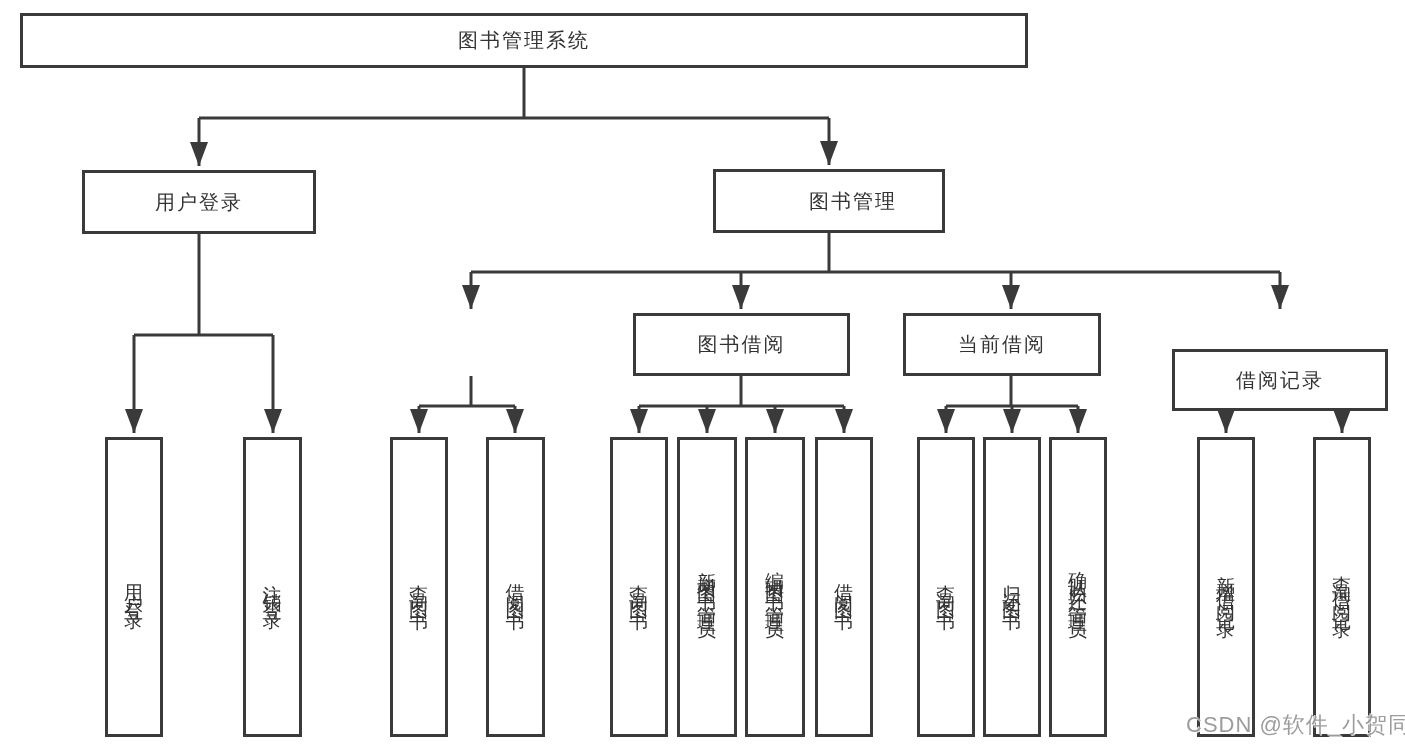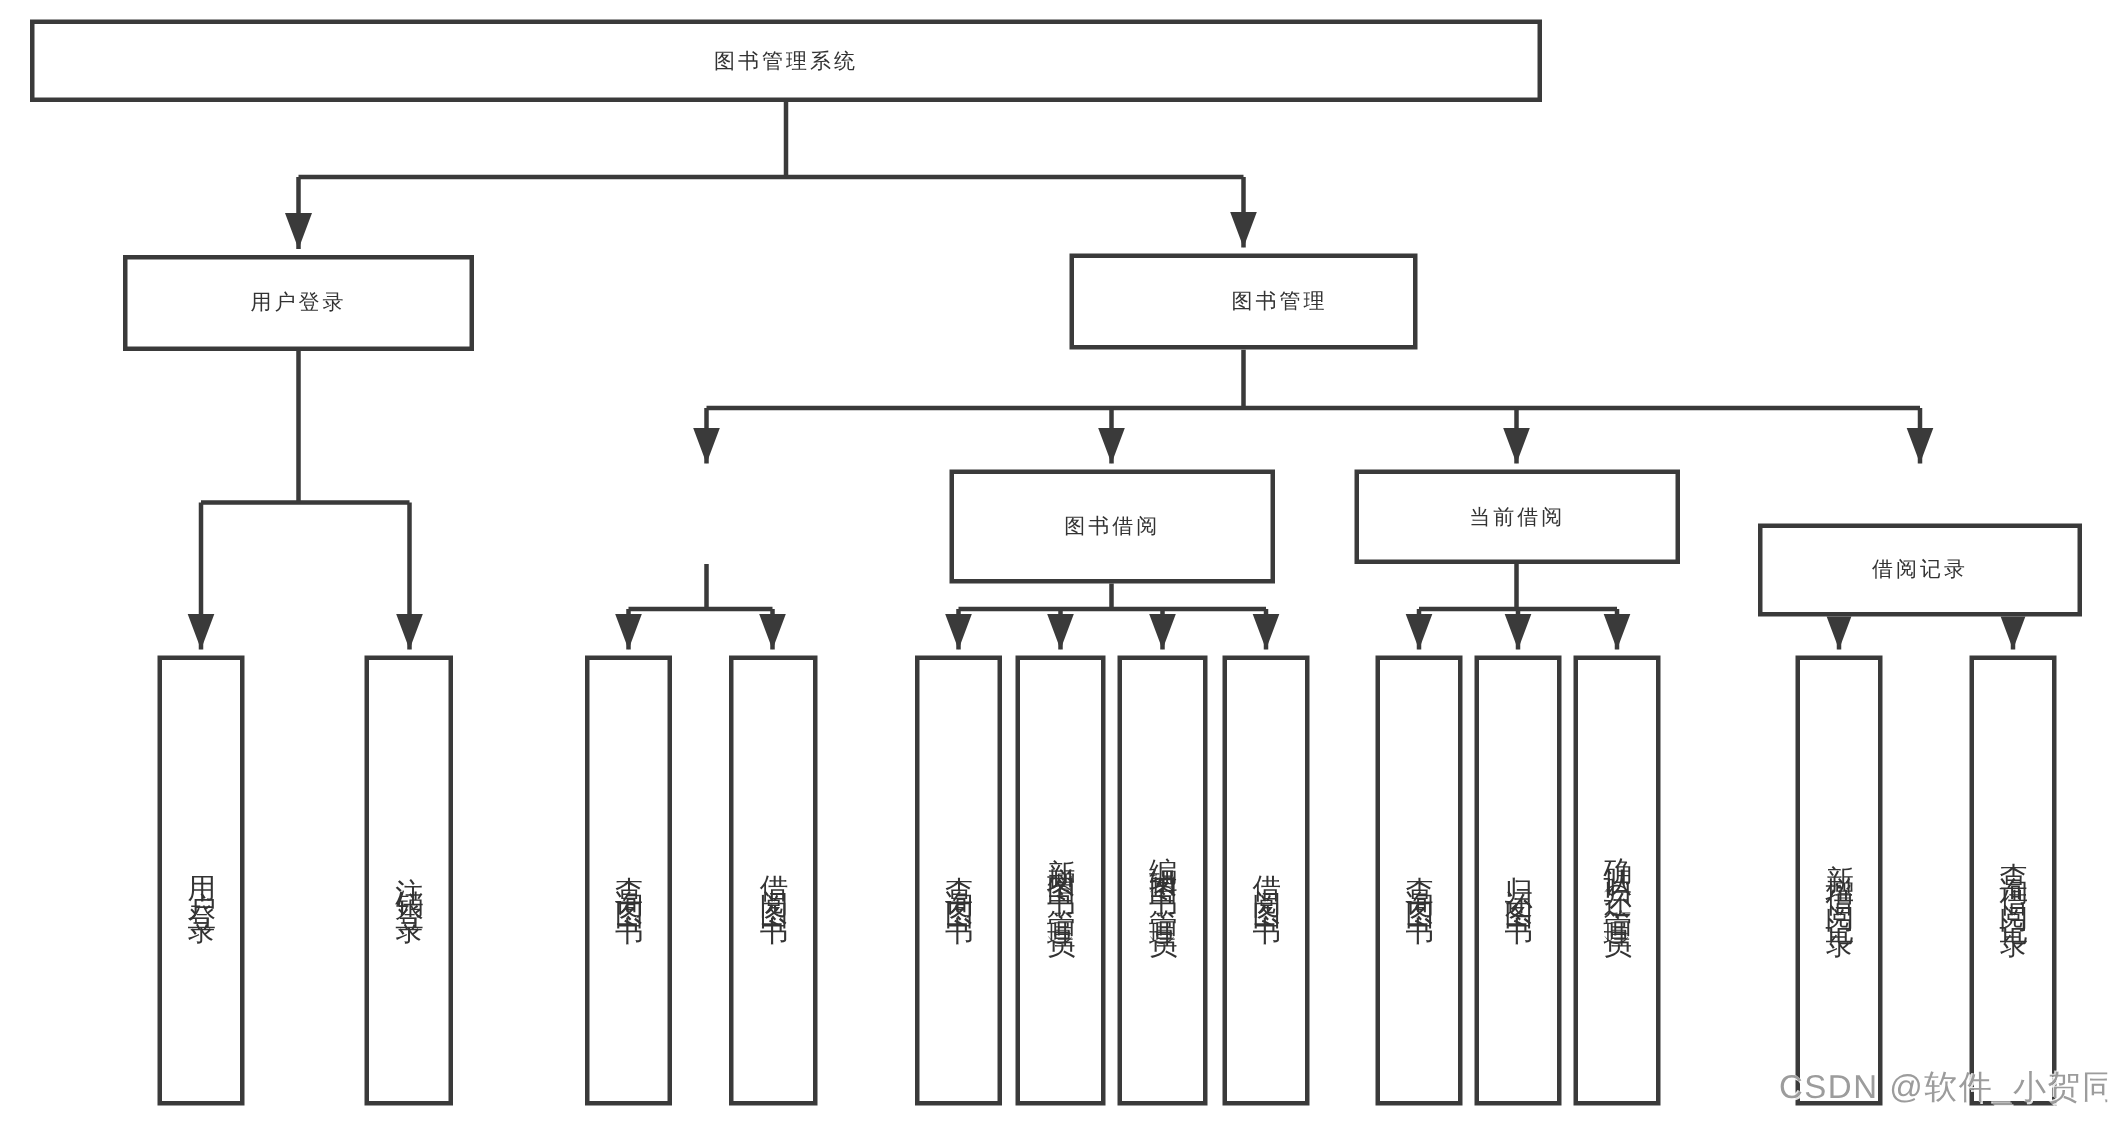--- a/index.html
+++ b/index.html
@@ -5,33 +5,33 @@
   html,body { margin:0; padding:0; background:#ffffff; }
   #canvas {
     position:relative; width:1405px; height:747px; background:#ffffff;
     font-family:"Liberation Sans","DejaVu Sans",sans-serif; overflow:hidden;
   }
   #wires { position:absolute; left:0; top:0; width:1405px; height:747px; z-index:1; }
   .node {
     position:absolute; box-sizing:border-box; background:#ffffff;
     border:3px solid #3a3a3a; color:#333333; z-index:2;
     display:flex; align-items:center; justify-content:center;
-    font-size:14px; letter-spacing:2px; text-align:center;
+    font-size:20px; letter-spacing:2px; text-align:center;
   }
   .leaf {
     writing-mode:vertical-rl; font-size:19px; letter-spacing:9px;
     line-height:1; padding:4px 0;
   }
   
   .n-root   { left:20px;  top:13px;  width:1008px; height:55px; }
   .n-login  { left:82px;  top:170px; width:234px;  height:64px; }
   .n-mgmt   { left:713px; top:169px; width:232px;  height:64px;padding-left:48px; }
   .n-rec    { left:363px; top:313px; width:217px;  height:63px; }
-  .n-borrow { left:633px; top:313px; width:217px;  height:76px; }
-  .n-cur    { left:903px; top:313px; width:217px;  height:63px; }
+  .n-borrow { left:633px; top:313px; width:217px;  height:63px; }
+  .n-cur    { left:903px; top:313px; width:198px;  height:63px; }
   .n-recd   { left:1172px;top:313px; width:216px;  height:62px;margin-top:36px; }
   .lf       { top:437px; height:300px; }
   .l1  { left:105px;  width:58px; }
   .l2  { left:243px;  width:59px; }
   .l3  { left:390px;  width:58px; }
   .l4  { left:486px;  width:59px; }
   .l5  { left:610px;  width:58px; }
   .l6  { left:677px;  width:60px; letter-spacing:7px; }
   .l7  { left:745px;  width:60px; letter-spacing:7px; }
   .l8  { left:815px;  width:58px; }

